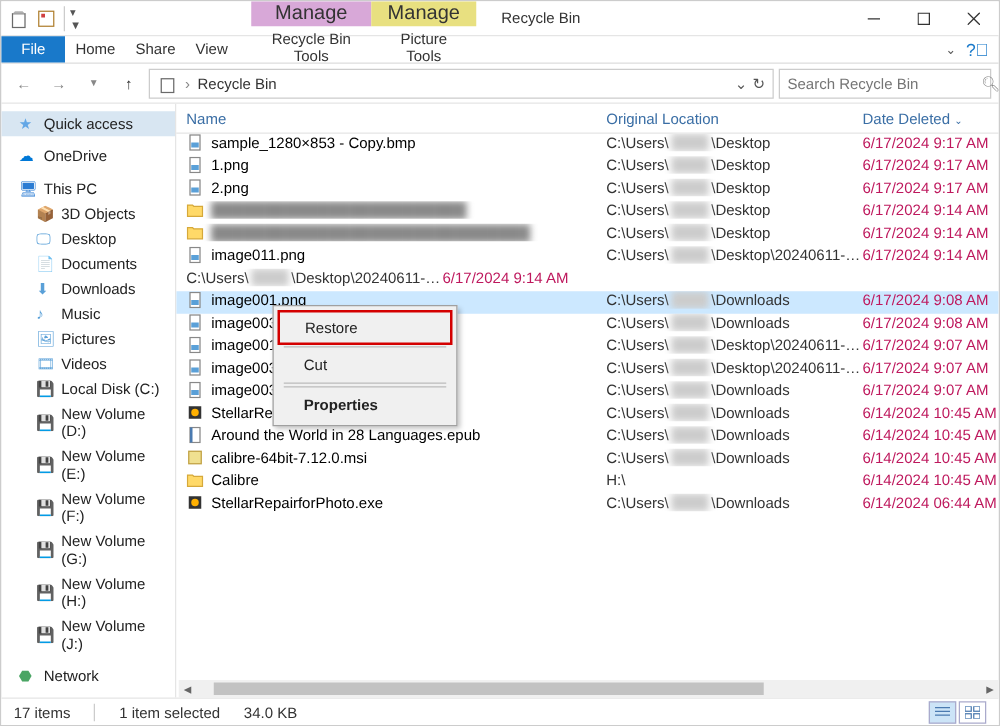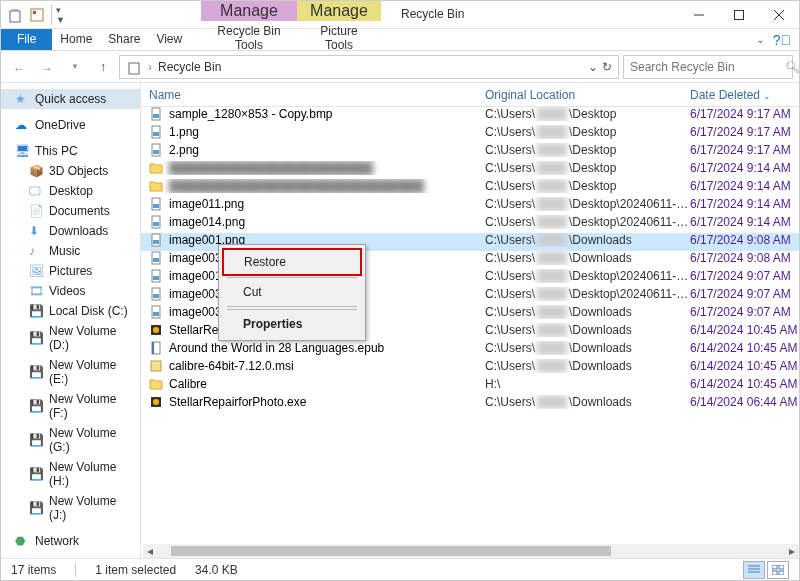--- a/index.html
+++ b/index.html
@@ -56,21 +56,21 @@
 .col-headers { display: flex; height: 24px; align-items: center; border-bottom: 1px solid #e5e5e5; color: #3a6ea5; padding-left: 8px; justify-content: flex-end; }
 .col-name { width: 336px; }
 .col-loc { width: 205px; }
 .col-date { flex: 1; }
 
 .file-list { flex: 1; overflow: hidden; position: relative; }
 .file-row { display: flex; align-items: flex-start; height: 18px; padding-left: 8px; }
 .file-row.selected { background: #cce8ff; }
 .file-row .fname { width: 336px; display: flex; align-items: center; gap: 6px; overflow: hidden; white-space: nowrap; }
 .file-row .floc { width: 205px; overflow: hidden; white-space: nowrap; text-overflow: ellipsis; color: #333; }
-.file-row .fdate { flex: 1; color: #4c1d95; }
+.file-row .fdate { flex: 1; color: #be185d; }
 .fico { width: 14px; height: 14px; flex-shrink: 0; display: inline-block; }
 .blur { filter: blur(3px); color: #888; background: #ddd; }
 .blur-seg { display: inline-block; filter: blur(3px); background: #ccc; color: #ccc; margin: 0 2px; }
 
 
 .ctxmenu { position: absolute; top: 243px; left: 217px; width: 148px; background: #f0f0f0; border: 1px solid #a0a0a0; box-shadow: 2px 2px 4px rgba(0,0,0,0.25); z-index: 100; padding: 4px; }
 .ctxmenu .citem { padding: 5px 10px 5px 20px; color: #222; }
 .ctxmenu .citem.bold { font-weight: bold; }
 .ctxmenu .citem.hl { border: 2px solid #d40000; margin: -1px; }
 .ctxmenu hr { border: none; border-top: 1px solid #bbb; margin: 2px 4px; }
@@ -336,29 +336,20 @@
                 <rect x="3" y="1" width="8" height="12" fill="#fff" stroke="#888"></rect>
                 <rect x="4" y="7" width="6" height="4" fill="#5aa0d8"></rect>
               </svg>
             </span>
             <span>image011.png</span>
           </div>
     <div class="floc">C:\Users\<span class="blur-seg">xxxxx</span>\Desktop\20240611-data-re...</div>
     <div class="fdate">6/17/2024 9:14 AM</div>
         </div>
         <div class="file-row">
-    <div class="fname">
-            <span class="fico">
-              <svg width="14" height="14">
-                <rect x="3" y="1" width="8" height="12" fill="#fff" stroke="#888"></rect>
-                <rect x="4" y="7" width="6" height="4" fill="#5aa0d8"></rect>
-              </svg>
-            </span>
-            <span>image014.png</span>
-          </div>
     <div class="floc">C:\Users\<span class="blur-seg">xxxxx</span>\Desktop\20240611-data-re...</div>
     <div class="fdate">6/17/2024 9:14 AM</div>
         </div>
         <div class="file-row selected">
     <div class="fname">
             <span class="fico">
               <svg width="14" height="14">
                 <rect x="3" y="1" width="8" height="12" fill="#fff" stroke="#888"></rect>
                 <rect x="4" y="7" width="6" height="4" fill="#5aa0d8"></rect>
               </svg>

